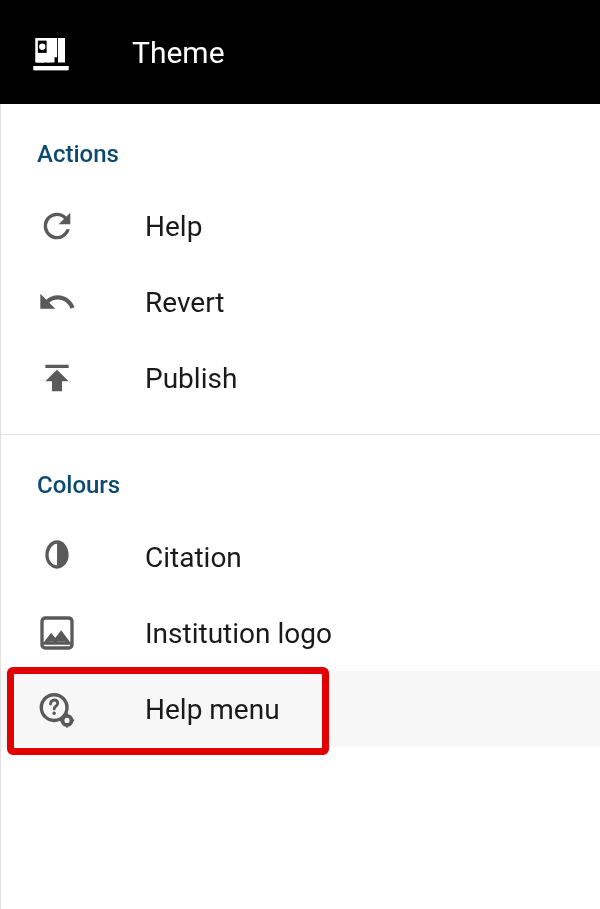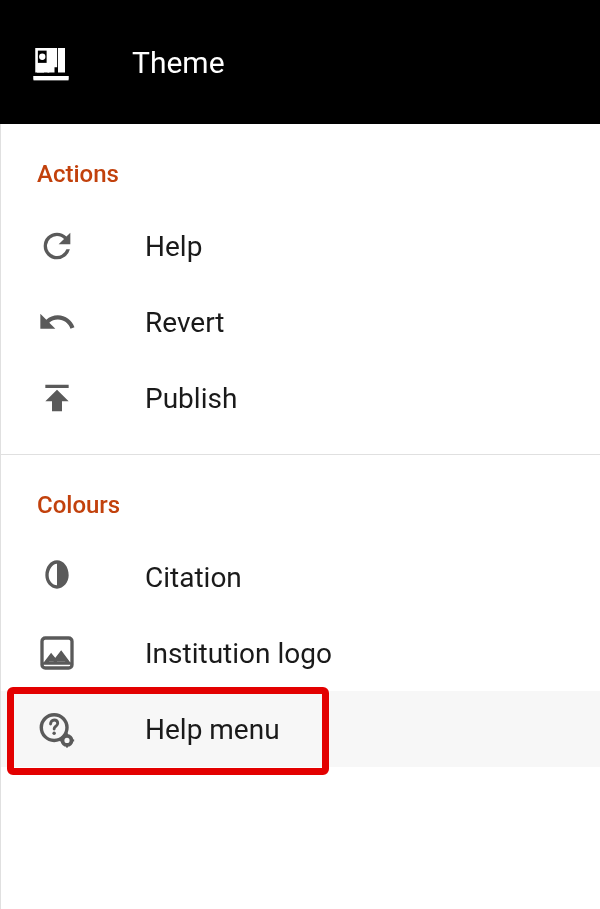--- a/index.html
+++ b/index.html
@@ -8,39 +8,39 @@
       width: 600px;
       height: 909px;
       background: #fff;
       overflow: hidden;
     }
     .header {
       background: #000;
       color: #fff;
       display: flex;
       align-items: center;
-      height: 124px;
+      height: 104px;
       padding: 0 30px;
       gap: 60px;
     }
     .header-icon {
       width: 42px;
       height: 42px;
       fill: #fff;
     }
     .header-title {
       font-size: 30px;
       font-weight: 400;
     }
     .content {
       border-left: 1px solid #e0e0e0;
       height: calc(909px - 104px);
     }
     .section-label {
-      color: #c2410c;
+      color: #0c4a6e;
       font-size: 24px;
       font-weight: 500;
       padding: 36px 0 20px 36px;
     }
     .item {
       display: flex;
       align-items: center;
       padding: 18px 0 18px 36px;
       gap: 68px;
       cursor: pointer;

